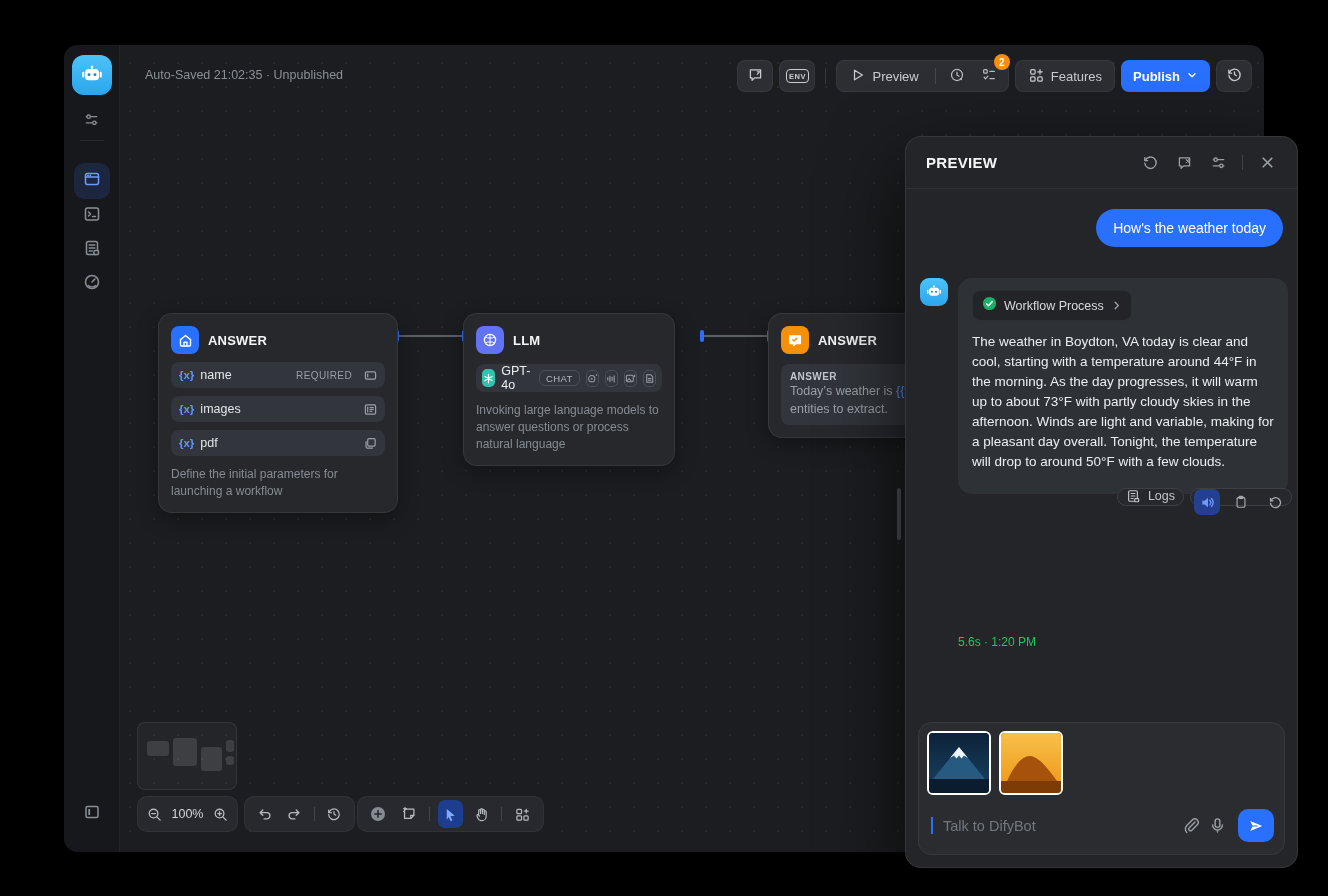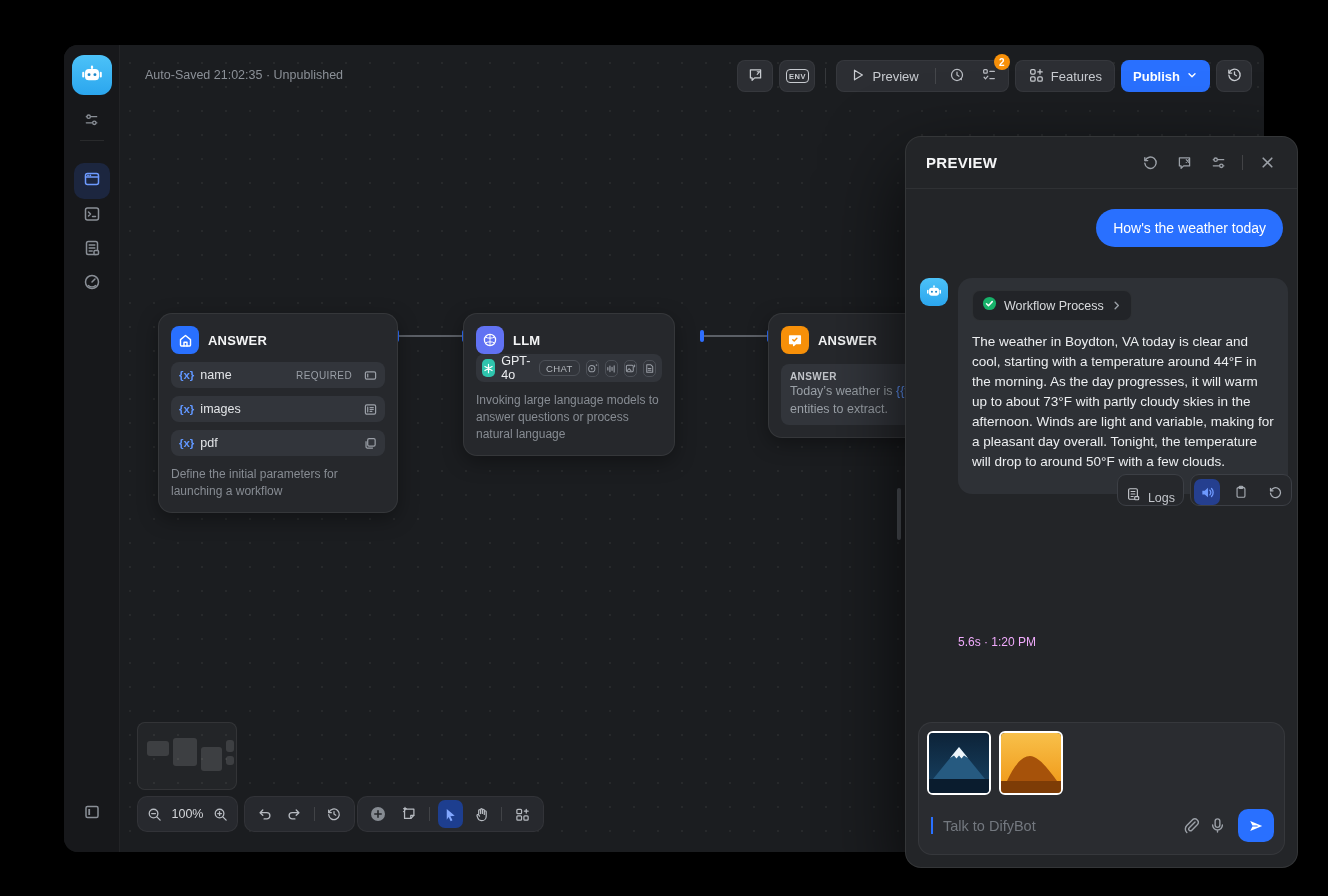--- a/index.html
+++ b/index.html
@@ -64,21 +64,21 @@
   .node-title { font-size:13px; font-weight:700; color:#f4f5f6; letter-spacing:.2px; }
   .field-row { display:flex; align-items:center; height:26px; background:#32353b;
     border-radius:8px; padding:0 8px; margin-top:8px; font-size:12.5px; color:#e3e5e8; gap:6px; }
   .vx { color:#6197ff; font-weight:700; font-size:11.5px; }
   .req { margin-left:auto; font-size:10px; color:#9a9fa7; letter-spacing:.4px; }
   .row-ic { margin-left:auto; color:#9a9fa7; display:flex; }
   .row-ic.after-req { margin-left:6px; }
   .node-desc { margin-top:10px; font-size:12px; line-height:17px; color:#878c93; }
 
   .model-row { display:flex; align-items:center; height:28px; background:#32353b;
-    border-radius:8px; padding:0 6px; gap:6px; }
+    border-radius:8px; padding:0 6px; margin-top:10px; gap:6px; }
   .openai-ic { width:18px; height:18px; border-radius:5px; background:#2ec4ad;
     display:flex; align-items:center; justify-content:center; color:#fff; }
   .model-name { font-size:12.5px; color:#eceef0; }
   .chat-badge { margin-left:auto; font-size:9.5px; color:#b4b8be; border:1px solid #4b4f56;
     border-radius:6px; padding:1.5px 6px; letter-spacing:.4px; }
   .cap-ic { width:17px; height:17px; border:1px solid #4b4f56; border-radius:5px;
     display:flex; align-items:center; justify-content:center; color:#9a9fa7; }
 
   .answer-box { background:#32353b; border-radius:8px; margin-top:10px; padding:7px 9px;
     white-space:nowrap; overflow:hidden; }
@@ -121,27 +121,27 @@
   .chat-avatar { width:28px; height:28px; border-radius:9px;
     background:linear-gradient(180deg,#4cc2f8,#2ba6ee);
     display:flex; align-items:center; justify-content:center; flex:none; }
   .bot-bubble { width:330px; background:#2e3136; border-radius:14px; padding:12px 14px 22px;
     position:relative; }
   .wf-pill { display:inline-flex; align-items:center; gap:7px; background:rgba(0,0,0,.25);
     border:1px solid rgba(255,255,255,.05); border-radius:8px; padding:5px 9px; }
   .wf-pill .t { font-size:12.5px; color:#d8dadd; }
   .bot-text { margin-top:11px; font-size:13.5px; line-height:20px; color:#eceef0; }
   .msg-actions { position:absolute; right:-4px; bottom:-12px; display:flex; gap:6px; }
-  .act-pill { display:flex; align-items:flex-end; gap:8px; background:#26282c;
-    border:1px solid #3c3f45; border-radius:9px; padding:0 8px; height:32px; color:#c3c6cb; }
+  .act-pill { display:flex; align-items:flex-start; gap:8px; background:#26282c;
+    border:1px solid #3c3f45; border-radius:9px; padding:0 8px; height:18px; color:#c3c6cb; }
   .act-pill .logs-t { font-size:12.5px; }
   .act-slot { width:26px; height:26px; border-radius:7px; display:flex; align-items:center;
     justify-content:center; color:#a7acb3; }
   .act-slot.speaker-on { background:#253f8f; color:#6e9aff; }
-  .msg-meta { position:absolute; left:52px; top:498px; font-size:12px; color:#f0abfc;text-align:right; }
+  .msg-meta { position:absolute; left:52px; top:498px; font-size:12px; color:#22c55e;text-align:right; }
 
   
   .input-card { position:absolute; left:12px; right:12px; bottom:12px; background:#2a2c30;
     border:1px solid rgba(255,255,255,.06); border-radius:14px; padding:8px; }
   .thumbs { display:flex; gap:8px; }
   .thumb { width:64px; height:64px; border:2px solid #fff; border-radius:6px; overflow:hidden; }
   .thumb svg { display:block; }
   .input-row { display:flex; align-items:center; margin-top:14px; padding:0 2px 4px 4px; gap:10px; }
   .caret { width:2px; height:17px; background:#2970ff; }
   .chat-input { flex:1; background:transparent; border:none; outline:none; color:#0ea5e9;

